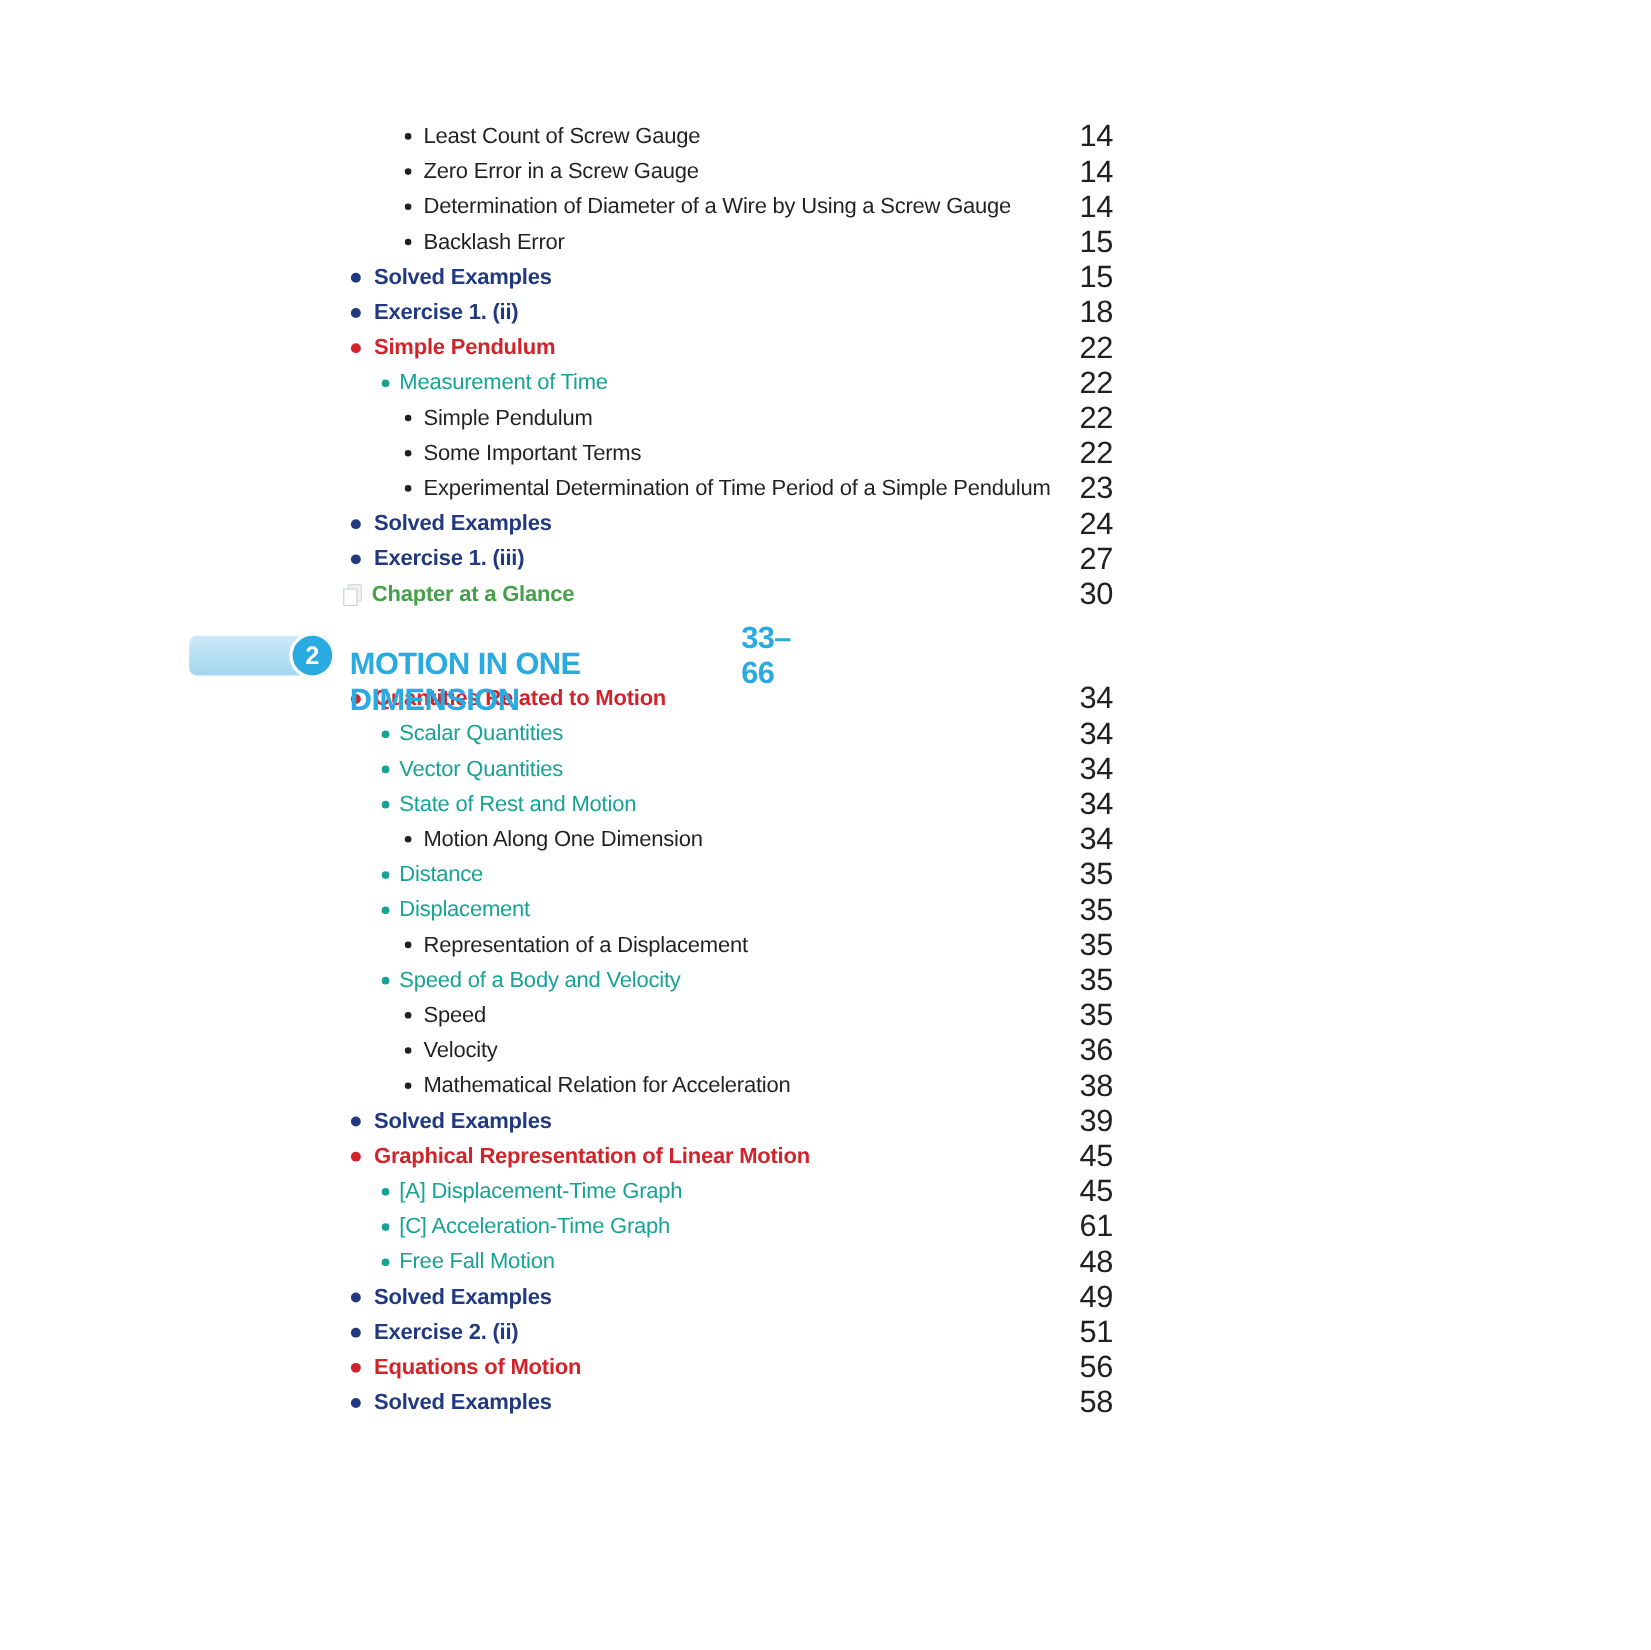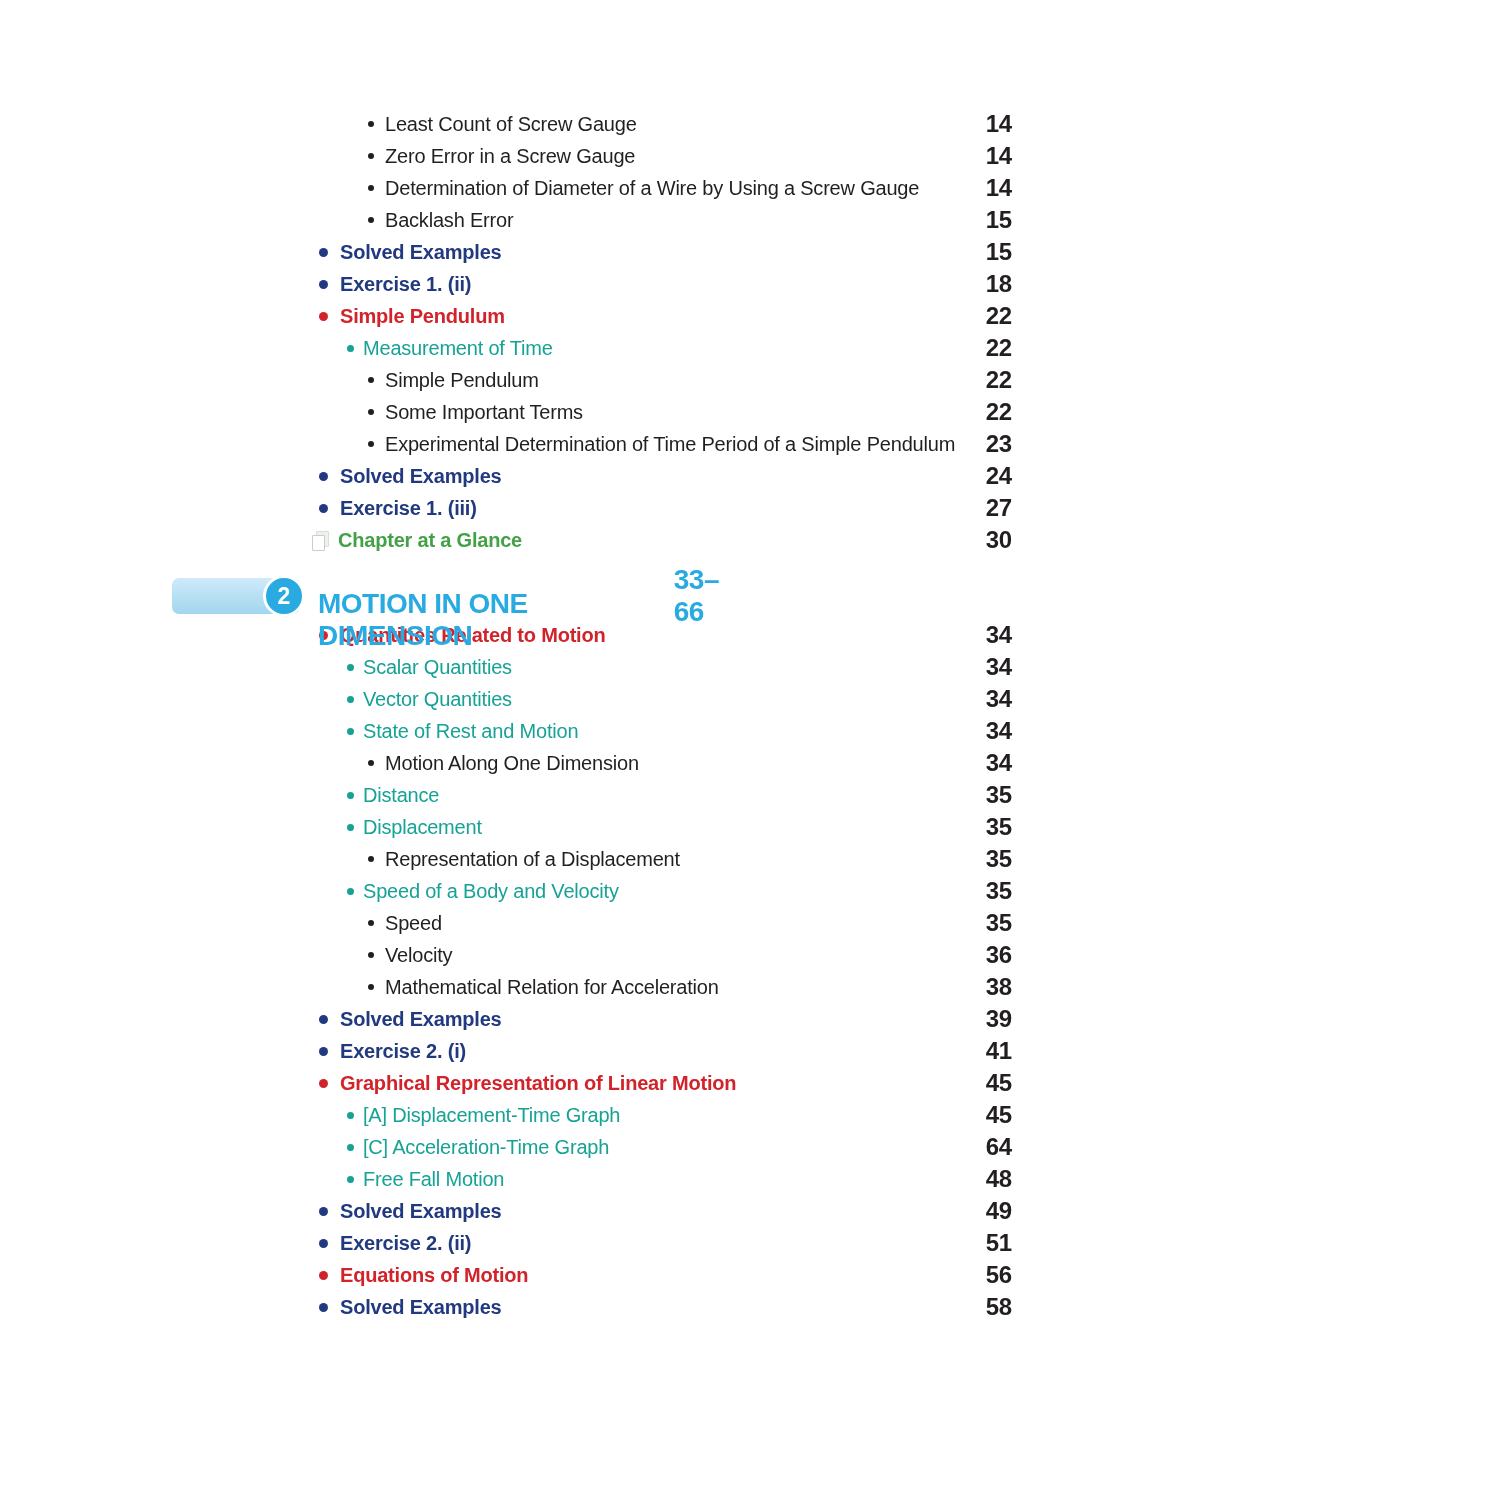--- a/index.html
+++ b/index.html
@@ -13,21 +13,21 @@
   .toc{
     position:absolute;left:0;top:0;width:1278px;
     padding:108px 266px 0 0;box-sizing:border-box;
   }
   
   .row{
     height:32px;display:flex;align-items:center;
     font-size:20px;letter-spacing:-0.2px;line-height:1;
   }
   .row .pagenum{
-    margin-left:auto;font-weight:700;font-size:24px;color:var(--c-text,#231f20);
+    margin-left:auto;font-weight:400;font-size:28px;color:var(--c-text,#231f20);
   }
   .bullet{border-radius:50%;flex:0 0 auto}
   
   .row.plain{padding-left:368px;color:var(--c-text,#231f20)}
   .row.plain .bullet{width:6px;height:6px;background:var(--c-text,#231f20);margin-right:11px}
   
   .row.teal{padding-left:347px;color:var(--c-teal,#16a295)}
   .row.teal .bullet{width:7px;height:7px;background:var(--c-teal,#16a295);margin-right:9px}
   
   .row.blue{padding-left:319px;color:var(--c-navy,#21397f);font-weight:700}
@@ -212,39 +212,34 @@
     <div class="row plain">
       <span class="bullet"></span>
       <span class="label">Mathematical Relation for Acceleration</span>
       <span class="pagenum">38</span>
     </div>
     <div class="row blue">
       <span class="bullet"></span>
       <span class="label">Solved Examples</span>
       <span class="pagenum">39</span>
     </div>
-    <div class="row blue">
-      <span class="bullet"></span>
-      <span class="label">Exercise 2. (i)</span>
-      <span class="pagenum">41</span>
-    </div>
     <div class="row red">
       <span class="bullet"></span>
       <span class="label">Graphical Representation of Linear Motion</span>
       <span class="pagenum">45</span>
     </div>
     <div class="row teal">
       <span class="bullet"></span>
       <span class="label">[A] Displacement-Time Graph</span>
       <span class="pagenum">45</span>
     </div>
     <div class="row teal">
       <span class="bullet"></span>
       <span class="label">[C] Acceleration-Time Graph</span>
-      <span class="pagenum">64</span>
+      <span class="pagenum">61</span>
     </div>
     <div class="row teal">
       <span class="bullet"></span>
       <span class="label">Free Fall Motion</span>
       <span class="pagenum">48</span>
     </div>
     <div class="row blue">
       <span class="bullet"></span>
       <span class="label">Solved Examples</span>
       <span class="pagenum">49</span>

